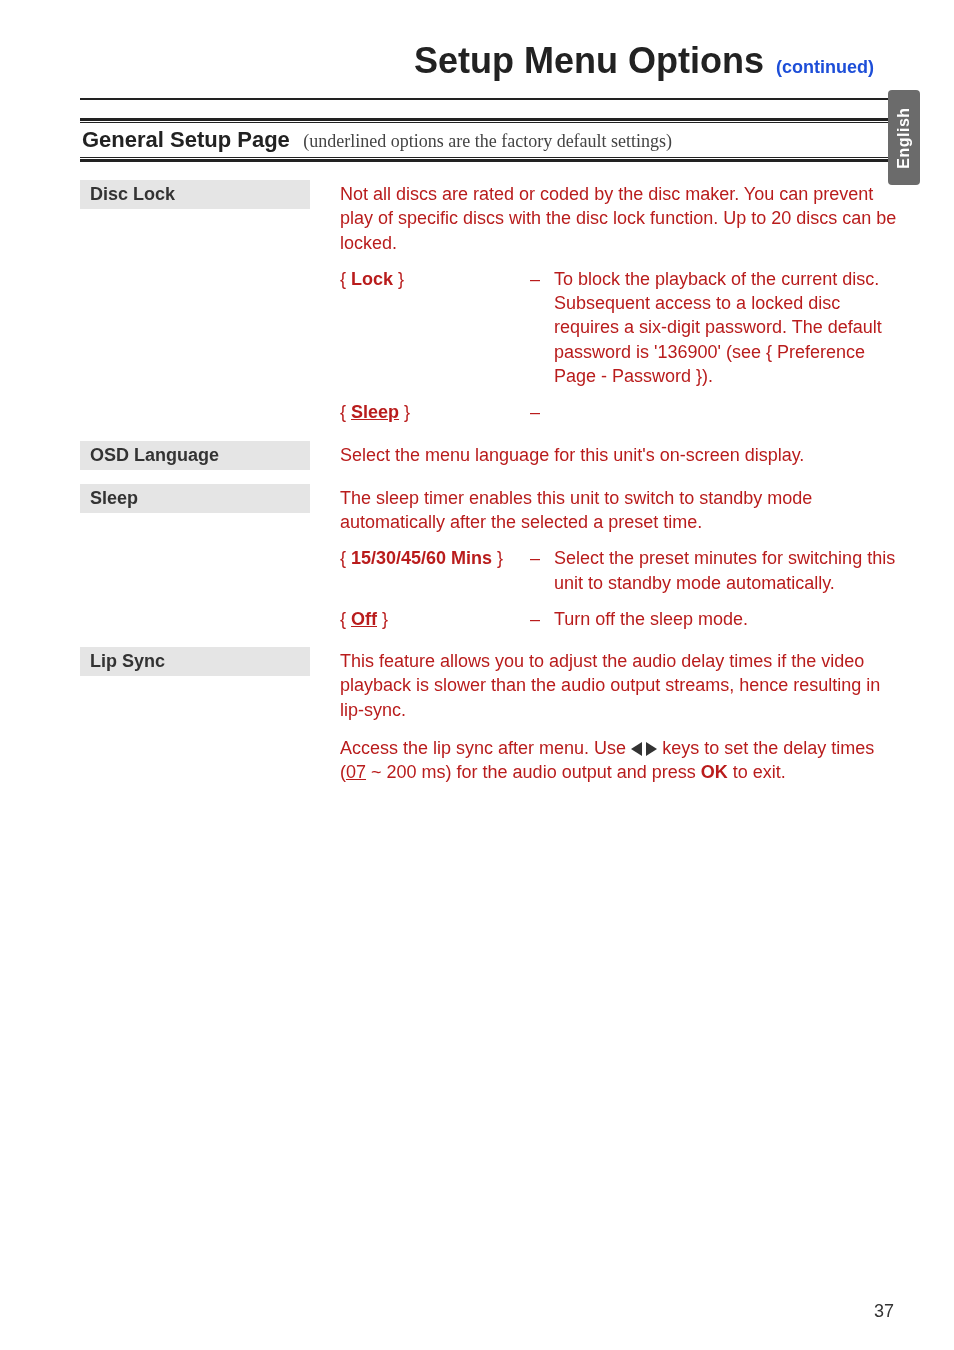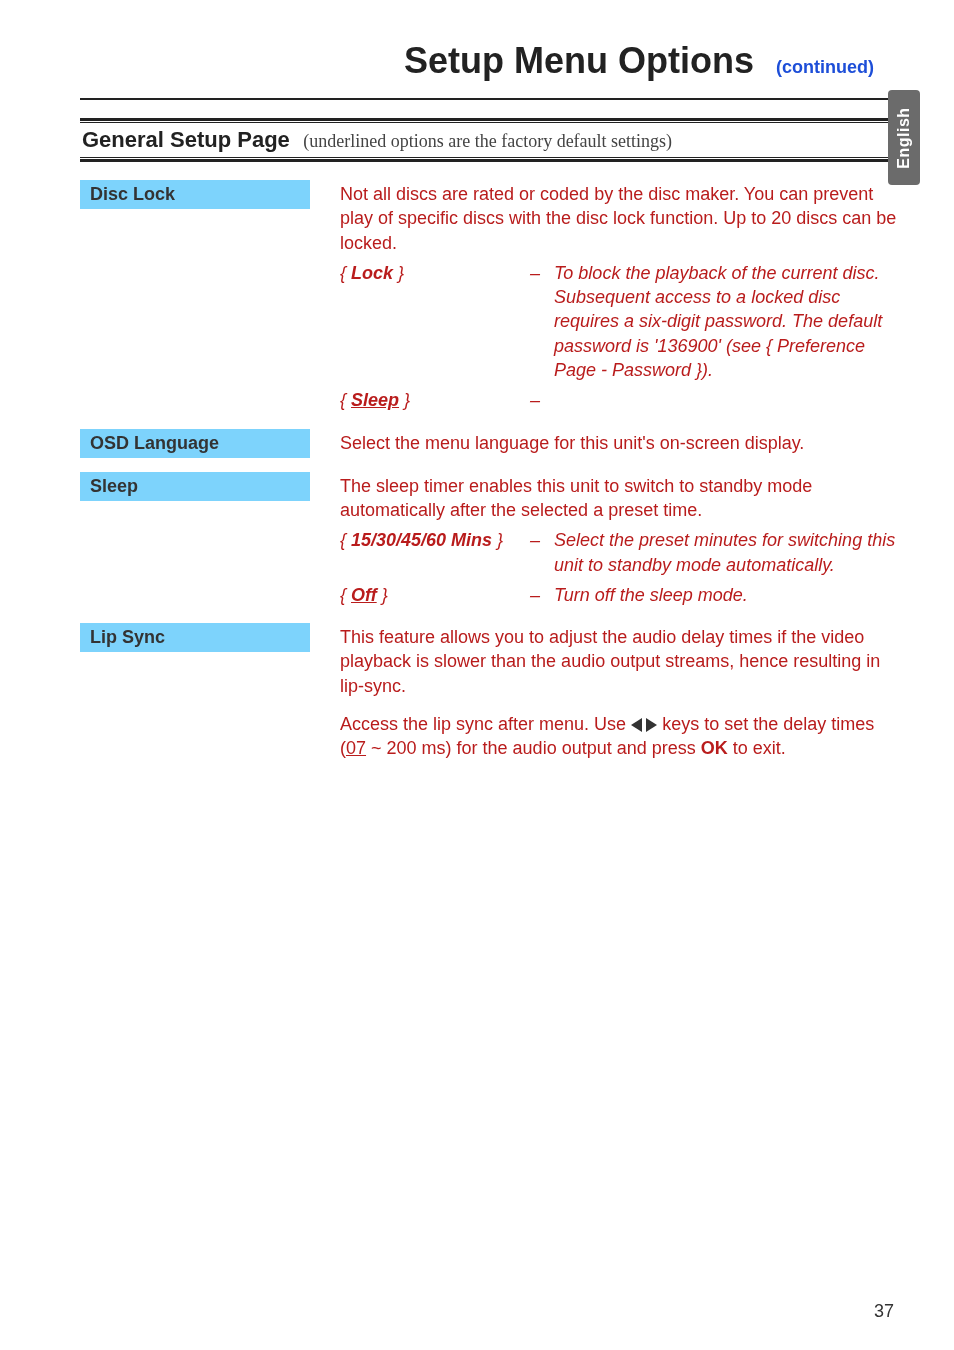--- a/index.html
+++ b/index.html
@@ -1,35 +1,35 @@
 <!DOCTYPE html>
 <html><head>
 <meta charset="utf-8">
 <style>
   * { box-sizing: border-box; margin: 0; padding: 0; }
   html, body { width: 954px; height: 1350px; background: #fff; font-family: "Gill Sans", "Gill Sans MT", "Trebuchet MS", Arial, sans-serif; color: #333; }
   .page { position: relative; width: 954px; height: 1350px; padding: 40px 60px 40px 80px; }
   .side-tab { position: absolute; right: 34px; top: 90px; width: 32px; height: 95px; background: #6b6b6b; border-radius: 4px; display: flex; align-items: center; justify-content: center; }
   .side-tab span { color: #fff; font-weight: bold; transform: rotate(-90deg); font-size: 16px; letter-spacing: 0.5px; }
-  .title-line { display: flex; align-items: baseline; justify-content: flex-end; gap: 22px; margin-bottom: 16px; padding-right: 20px; }
+  .title-line { display: flex; align-items: baseline; justify-content: flex-end; gap: 12px; margin-bottom: 16px; padding-right: 20px; }
   .title-main { font-size: 36px; font-weight: bold; color: #222; }
   .title-sub { font-size: 18px; color: #1d4ed8; font-weight: bold; }
   hr.thick { border: 0; border-top: 2px solid #222; margin: 6px 0 18px 0; width: 820px; }
   .section-band { width: 820px; }
   .section-band .top-rule   { border: 0; border-top: 3px solid #222; margin: 0; }
   .section-band .top-rule2  { border: 0; border-top: 1px solid #222; margin-top: 1px; }
   .section-band .label-row  { padding: 4px 0 4px 2px; }
   .section-name { font-size: 22px; font-weight: bold; color: #222; }
   .section-note { font-size: 18px; color: #444; font-family: Liberation Serif, serif; }
   .section-band .bot-rule   { border: 0; border-top: 1px solid #222; margin: 0; }
   .section-band .bot-rule2  { border: 0; border-top: 3px solid #222; margin-top: 1px; margin-bottom: 18px; }
   .row { display: flex; width: 820px; margin-bottom: 14px; }
-  .label-cell { width: 230px; flex: 0 0 230px; background: #7dd3fc; padding: 4px 10px; font-weight: bold; font-size: 18px; color: #333; align-self: flex-start; }
+  .label-cell { width: 230px; flex: 0 0 230px; background: #e5e5e5; padding: 4px 10px; font-weight: bold; font-size: 18px; color: #333; align-self: flex-start; }
   .body-cell { flex: 1; padding: 2px 0 2px 30px; font-size: 18px; color: #b91c1c; line-height: 1.35; }
-  .opt-row { display: flex; margin-top: 6px; font-style: italic; }
+  .opt-row { display: flex; margin-top: 12px; }
   .opt-key { width: 190px; flex: 0 0 190px; }
   .opt-dash { width: 24px; flex: 0 0 24px; }
   .opt-val { flex: 1; }
   .b { font-weight: bold; }
   .u { text-decoration: underline; }
   .tri { display: inline-block; width: 0; height: 0; vertical-align: middle; }
   .tri.left  { border-top: 7px solid transparent; border-bottom: 7px solid transparent; border-right: 11px solid #333; margin-right: 2px; }
   .tri.right { border-top: 7px solid transparent; border-bottom: 7px solid transparent; border-left: 11px solid #333; margin-left: 2px; }
   .page-num { position: absolute; right: 60px; bottom: 28px; font-size: 18px; color: #333; }
 </style>

